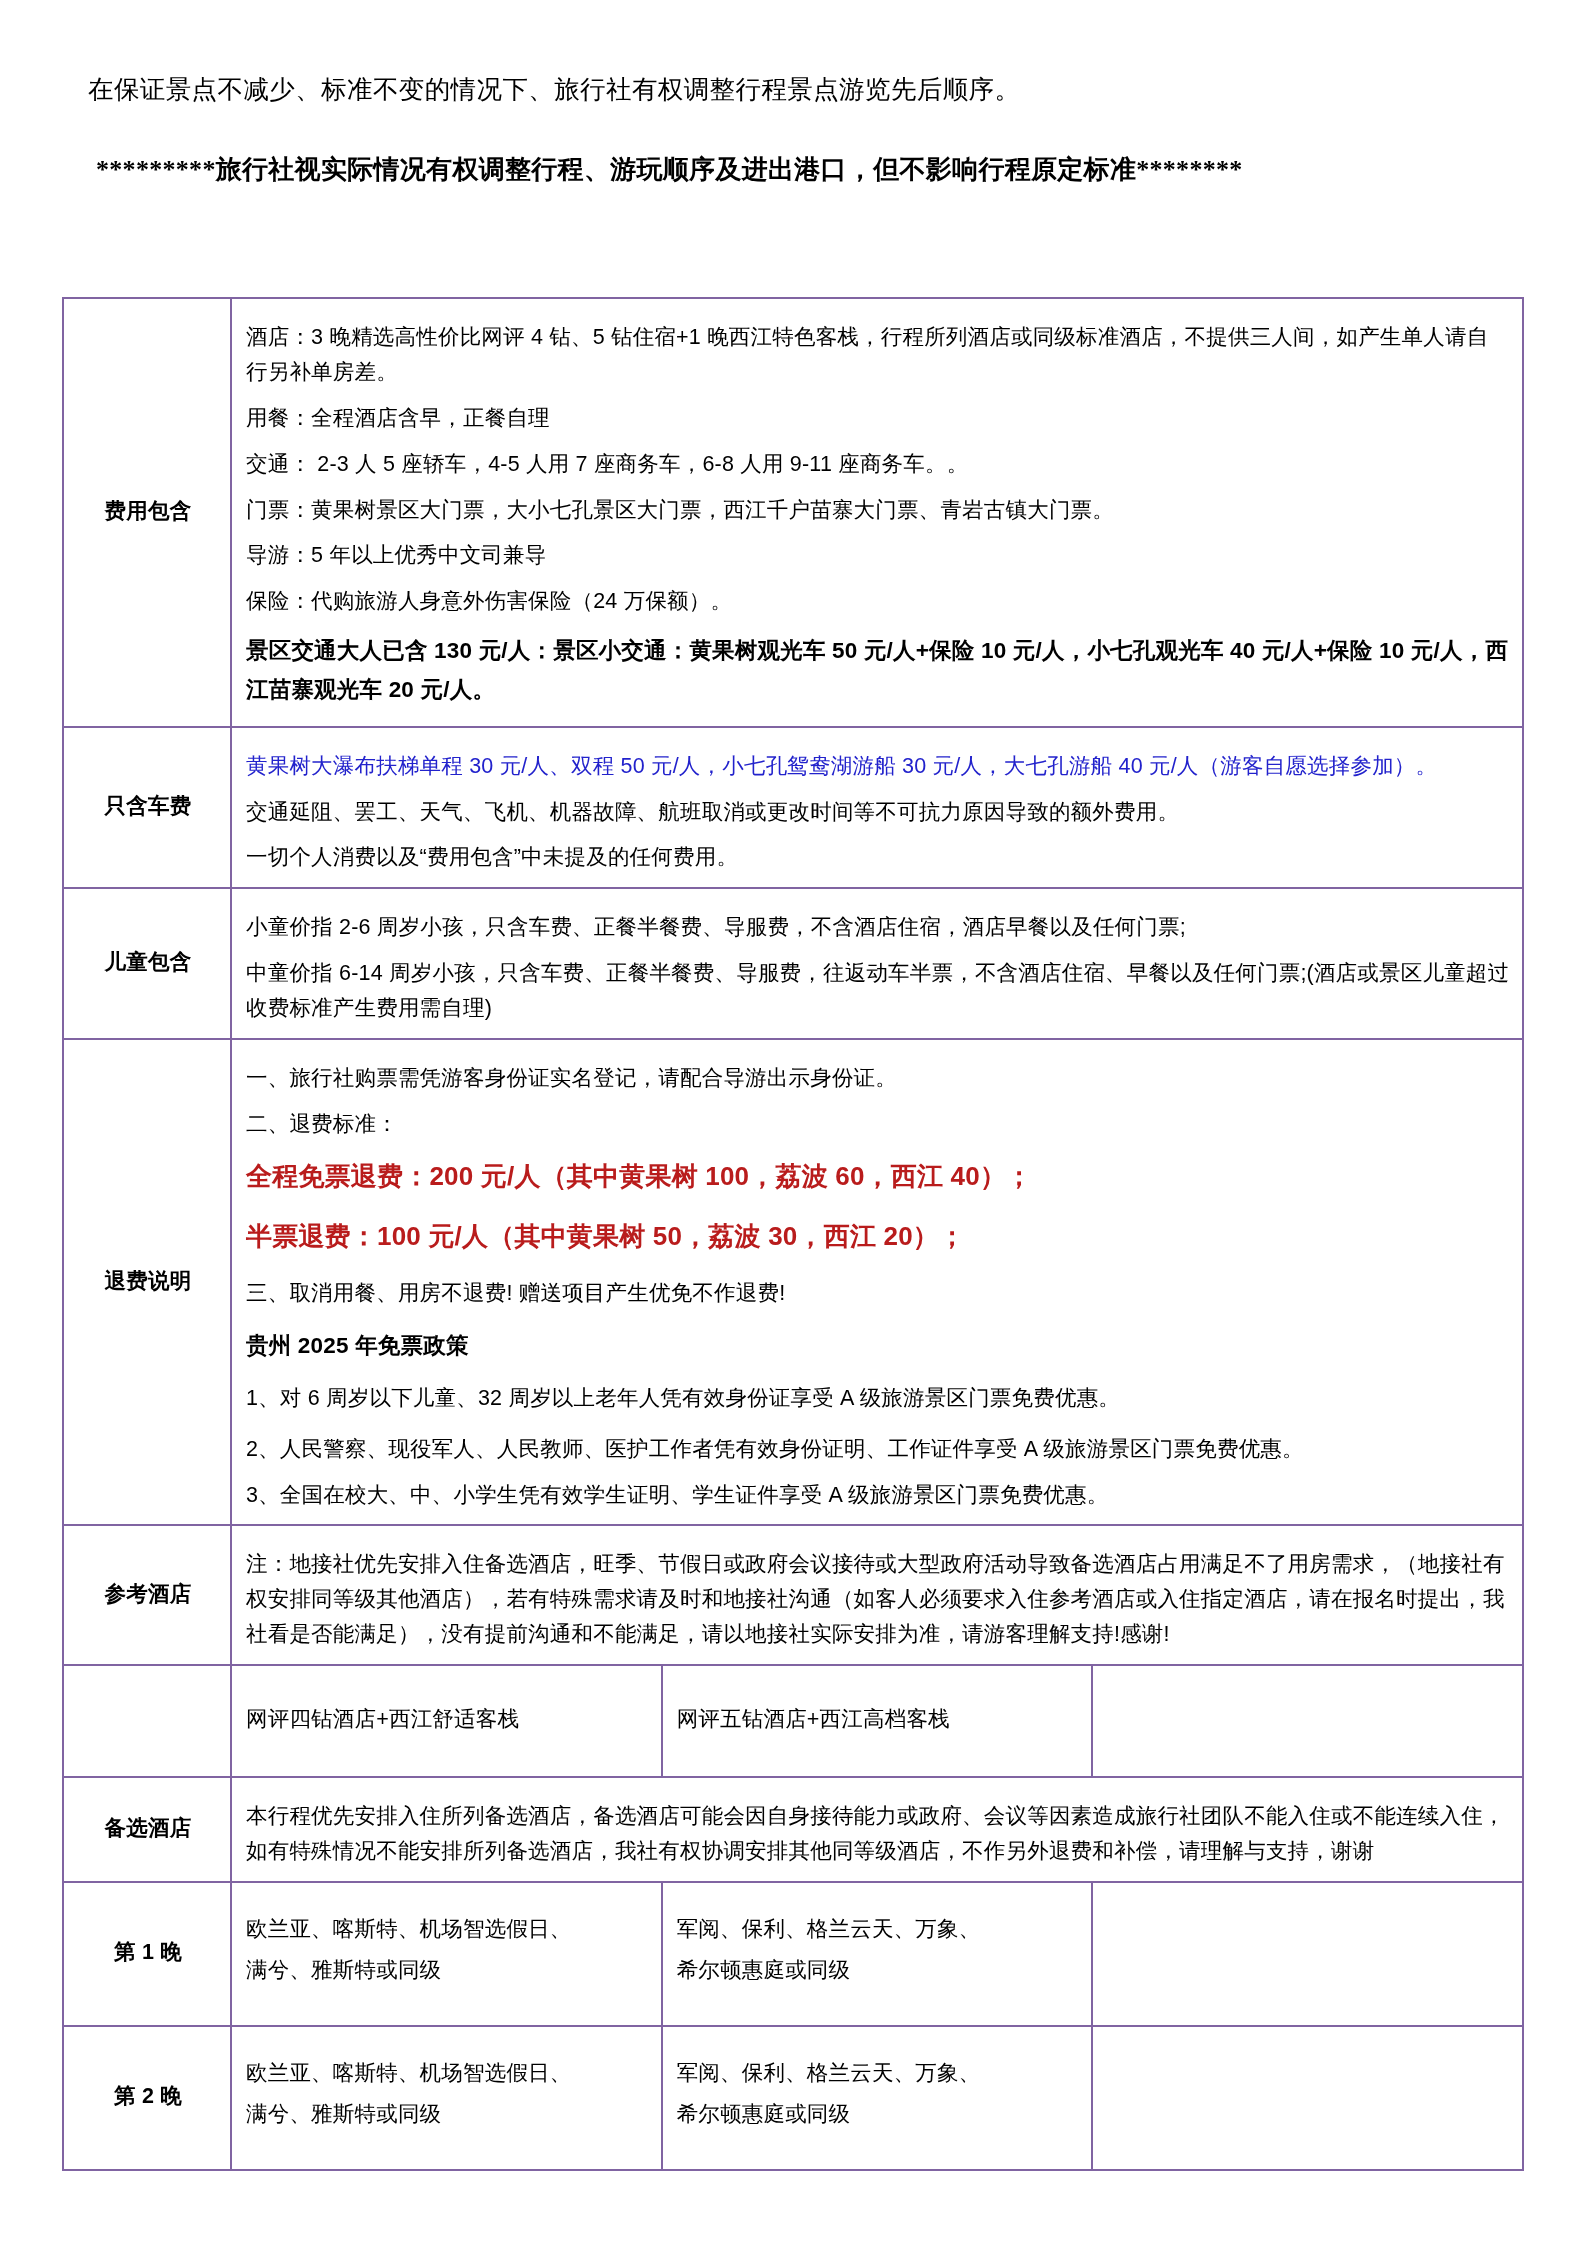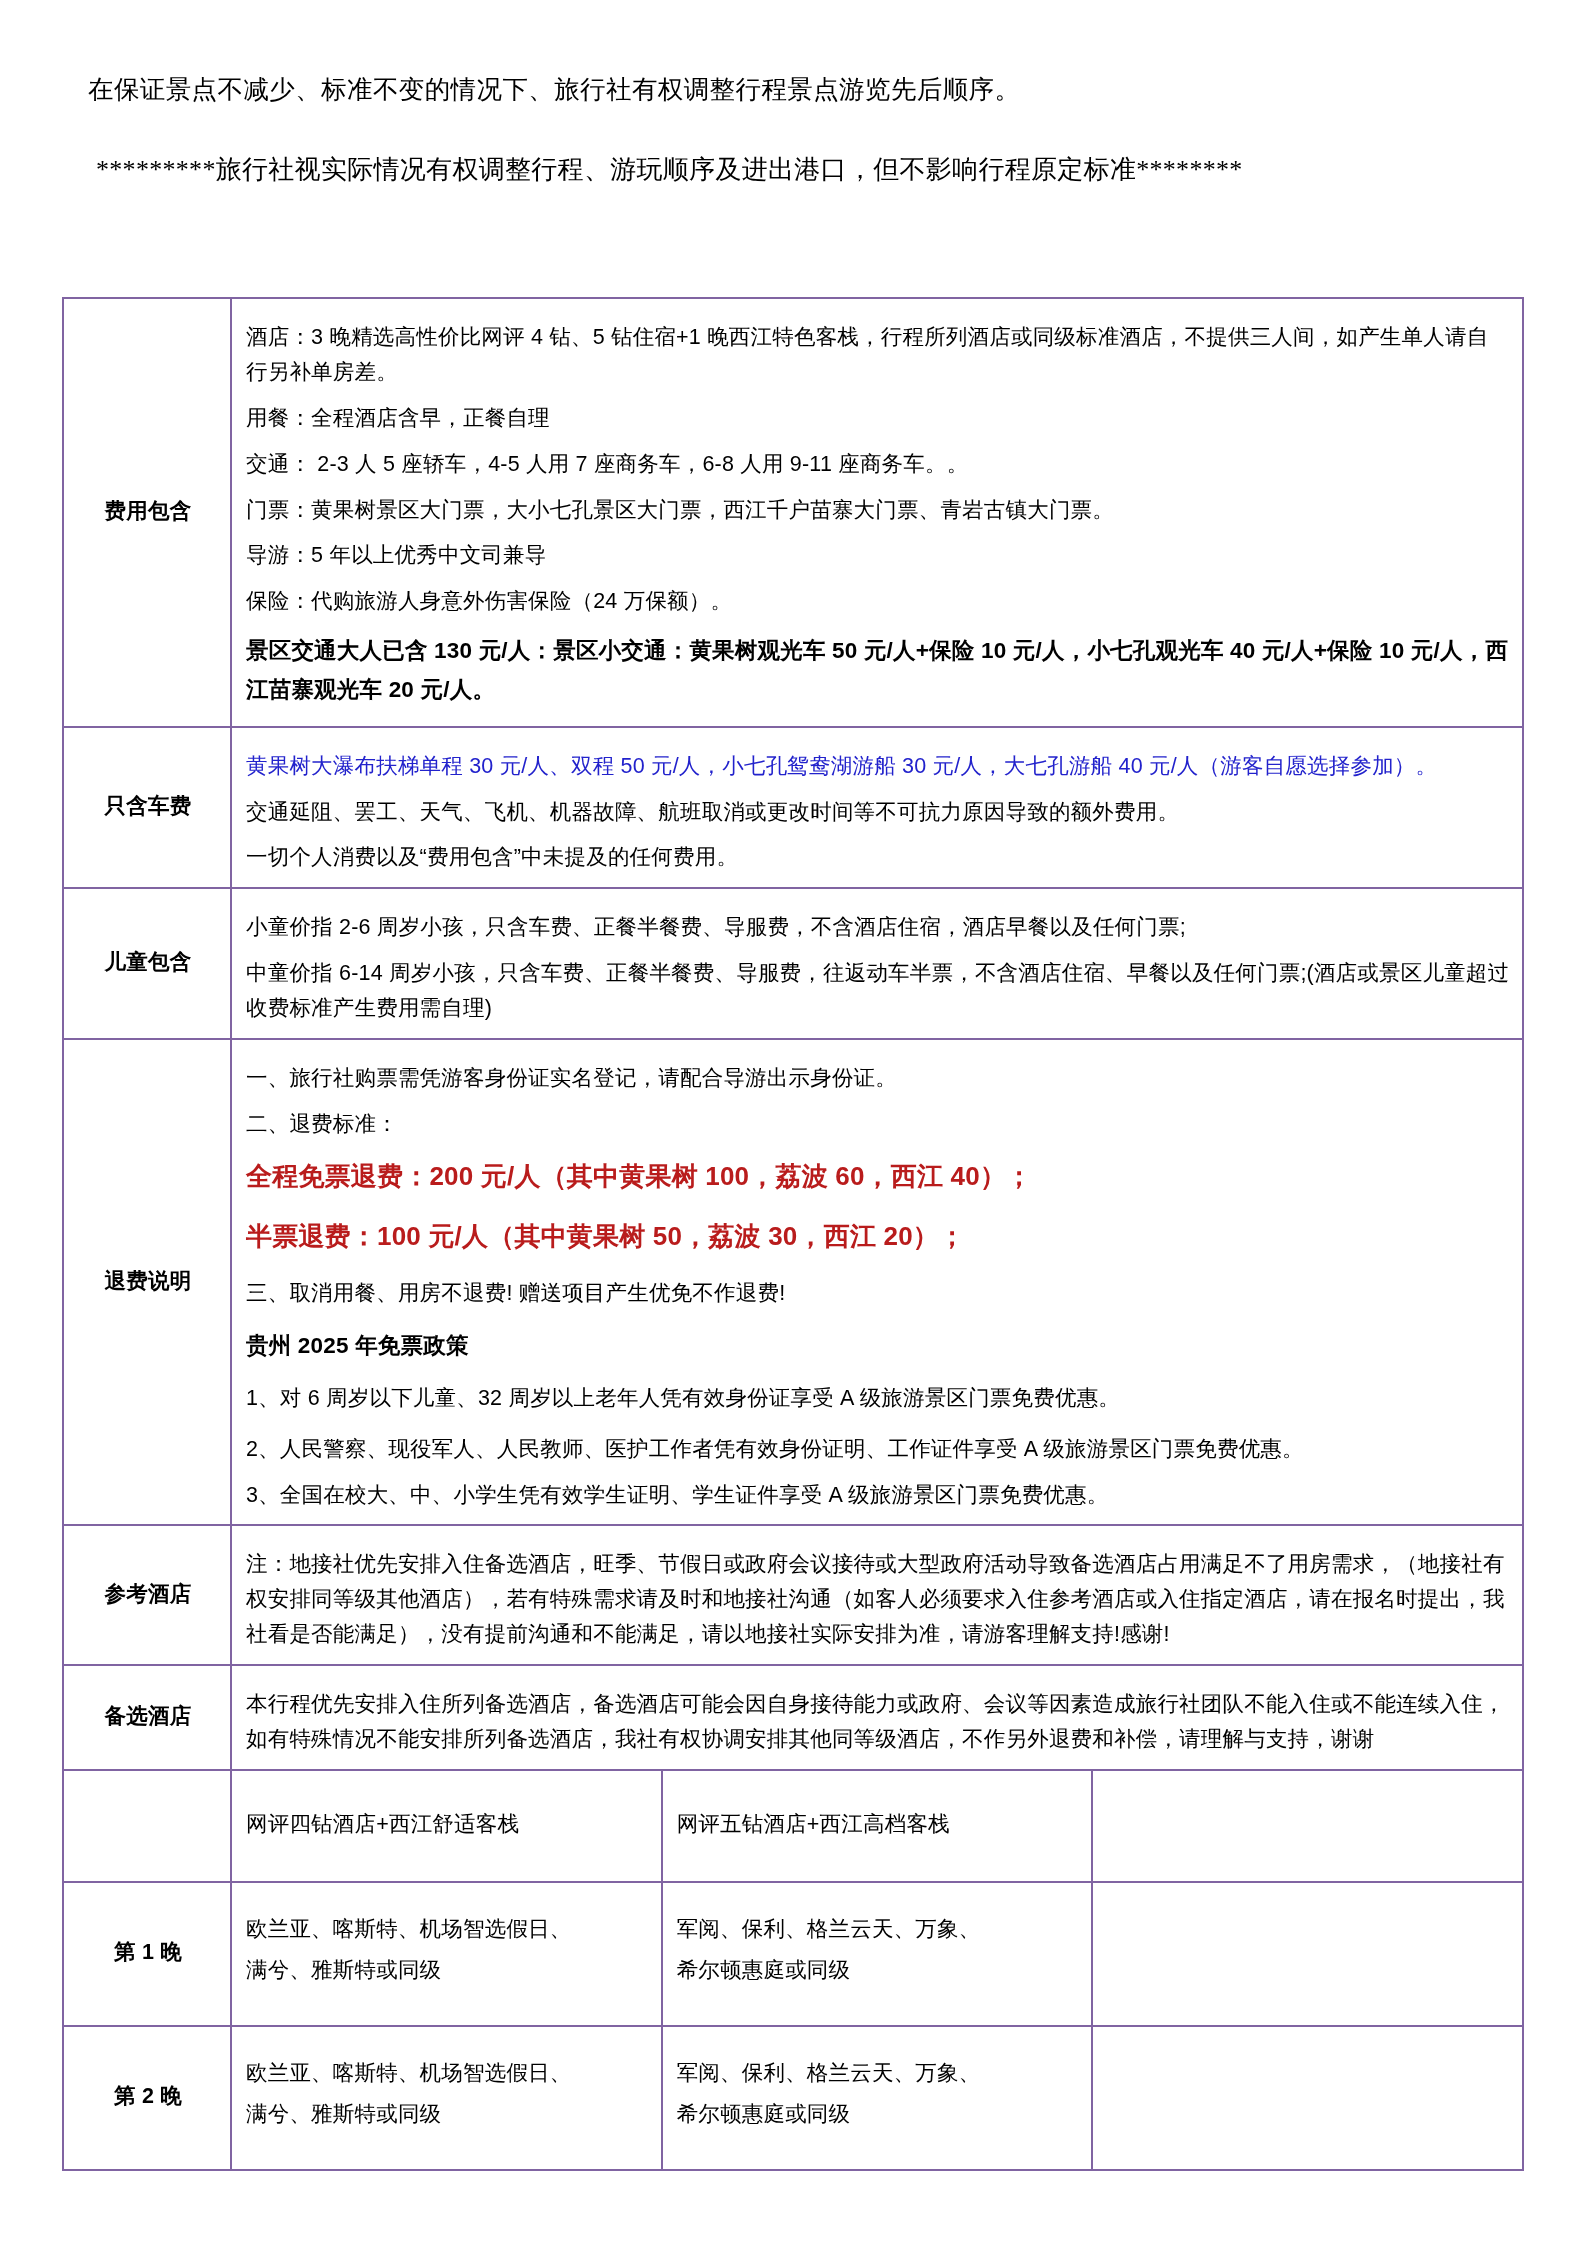--- a/index.html
+++ b/index.html
@@ -25,21 +25,21 @@
   
   .intro-line {
     font-size: 25.5px;
     line-height: 1.5;
     letter-spacing: 0.4px;
     margin: 0 0 6px 0;
     font-family: "Liberation Sans", "DejaVu Sans", sans-serif;
   }
   .intro-bold {
     font-size: 26px;
-    font-weight: normal;
+    font-weight: bold;
     line-height: 1.5;
     letter-spacing: 0.3px;
     margin: 42px 0 0 8px;
     font-family: "Liberation Serif", "DejaVu Serif", serif;
   }
 
   
   .tbl-wrap {
     margin-top: 108px;
     margin-left: -26px;
@@ -167,34 +167,34 @@
       </tr>
 
       <tr>
         <td class="label">参考酒店</td>
         <td class="body" colspan="3">
           <p>注：地接社优先安排入住备选酒店，旺季、节假日或政府会议接待或大型政府活动导致备选酒店占用满足不了用房需求，（地接社有权安排同等级其他酒店），若有特殊需求请及时和地接社沟通（如客人必须要求入住参考酒店或入住指定酒店，请在报名时提出，我社看是否能满足），没有提前沟通和不能满足，请以地接社实际安排为准，请游客理解支持!感谢!</p>
         </td>
       </tr>
 
       <tr>
-        <td class="label">备选酒店</td>
-        <td class="body loose" colspan="3">
-          <p>本行程优先安排入住所列备选酒店，备选酒店可能会因自身接待能力或政府、会议等因素造成旅行社团队不能入住或不能连续入住，如有特殊情况不能安排所列备选酒店，我社有权协调安排其他同等级酒店，不作另外退费和补偿，请理解与支持，谢谢</p>
-        </td>
-      </tr>
-
-      <tr>
         <td class="h-blank hotel-head-cell"></td>
         <td class="h-c1 hotel-head-cell">网评四钻酒店+西江舒适客栈</td>
         <td class="h-c2 hotel-head-cell">网评五钻酒店+西江高档客栈</td>
         <td class="h-c3 hotel-head-cell"></td>
       </tr>
 
       <tr>
+        <td class="label">备选酒店</td>
+        <td class="body loose" colspan="3">
+          <p>本行程优先安排入住所列备选酒店，备选酒店可能会因自身接待能力或政府、会议等因素造成旅行社团队不能入住或不能连续入住，如有特殊情况不能安排所列备选酒店，我社有权协调安排其他同等级酒店，不作另外退费和补偿，请理解与支持，谢谢</p>
+        </td>
+      </tr>
+
+      <tr>
         <td class="h-label">第 1 晚</td>
         <td class="h-c1 hotel-cell">
           <p>欧兰亚、喀斯特、机场智选假日、</p>
           <p>满兮、雅斯特或同级</p>
         </td>
         <td class="h-c2 hotel-cell">
           <p>军阅、保利、格兰云天、万象、</p>
           <p>希尔顿惠庭或同级</p>
         </td>
         <td class="h-c3 hotel-cell"></td>

